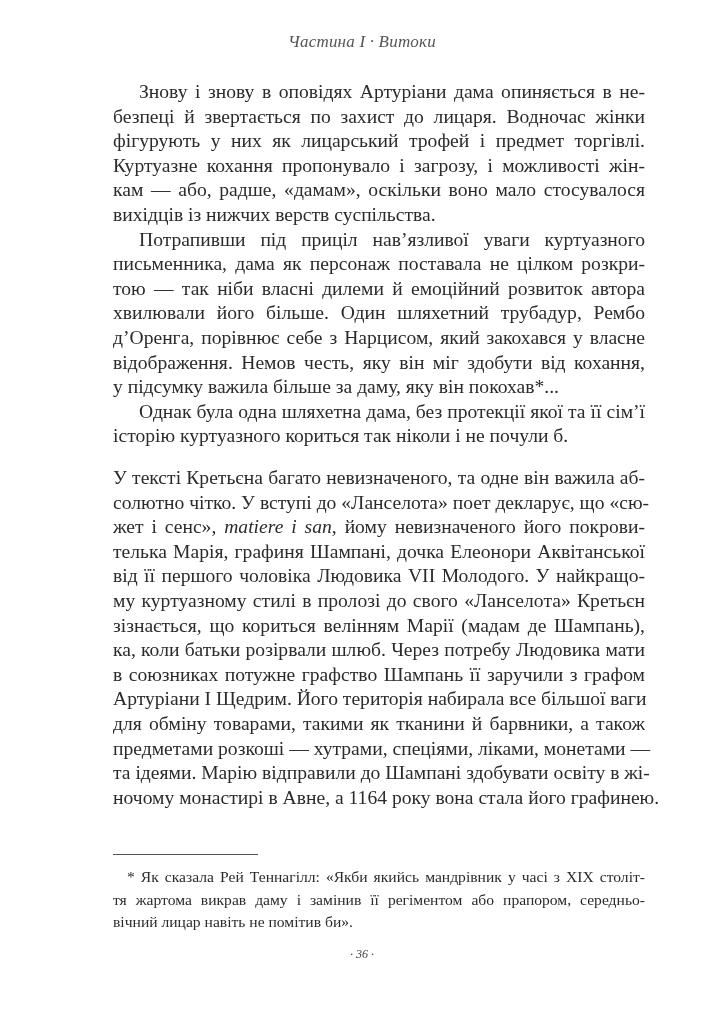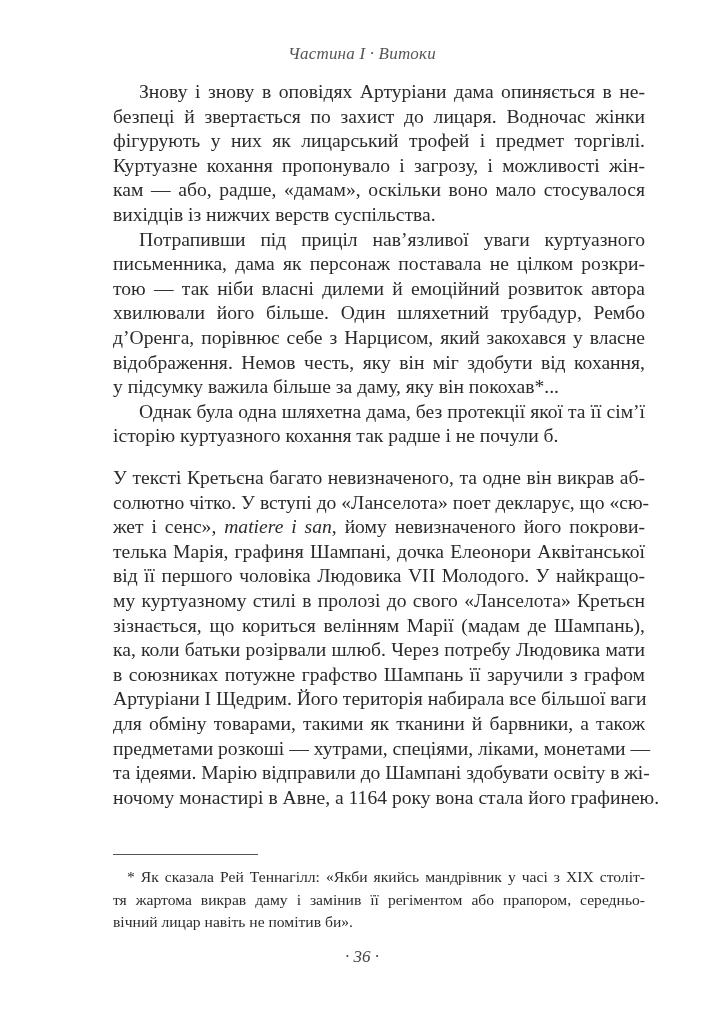--- a/index.html
+++ b/index.html
@@ -15,21 +15,21 @@
       font-family: "DejaVu Serif", "Liberation Serif", serif;
       color: #2a2a2a;
     }
     .page {
       position: absolute;
       left: 0; top: 0;
       width: 724px; height: 1024px;
     }
     .running-head {
       position: absolute;
-      top: 44px;
+      top: 32px;
       left: 0;
       width: 724px;
       text-align: center;
       font-family: "Liberation Serif", serif;
       font-style: italic;
       font-size: 17px;
       color: #555555;
       letter-spacing: 0.2px;
     }
     .text-block {
@@ -81,21 +81,21 @@
     .footnote .line { height: 22.5px; }
     .footnote .line.indent { padding-left: 14px; }
     .folio {
       position: absolute;
       top: 947px;
       left: 0;
       width: 724px;
       text-align: center;
       font-family: "Liberation Serif", serif;
       font-style: italic;
-      font-size: 17px;
+      font-size: 12px;
       color: #444444;
     }
   </style>
 </head>
 <body>
 
 <div class="page">
   <div class="running-head">Частина I · Витоки</div>
 
   <div class="text-block block-1" id="block1">
@@ -106,24 +106,24 @@
       <span class="line">кам — або, радше, «дамам», оскільки воно мало стосувалося</span>
       <span class="line last">вихідців із нижчих верств суспільства.</span>
       <span class="line indent">Потрапивши під приціл нав’язливої уваги куртуазного</span>
       <span class="line">письменника, дама як персонаж поставала не цілком розкри-</span>
       <span class="line">тою — так ніби власні дилеми й емоційний розвиток автора</span>
       <span class="line">хвилювали його більше. Один шляхетний трубадур, Рембо</span>
       <span class="line">д’Оренга, порівнює себе з Нарцисом, який закохався у власне</span>
       <span class="line">відображення. Немов честь, яку він міг здобути від кохання,</span>
       <span class="line last">у підсумку важила більше за даму, яку він покохав*...</span>
       <span class="line indent">Однак була одна шляхетна дама, без протекції якої та її сім’ї</span>
-      <span class="line last">історію куртуазного кохання так радше і не почули б.</span>
+      <span class="line last">історію куртуазного кориться так ніколи і не почули б.</span>
     </div>
   <div class="text-block block-2" id="block2">
-      <span class="line">У тексті Кретьєна багато невизначеного, та одне він викрав аб-</span>
+      <span class="line">У тексті Кретьєна багато невизначеного, та одне він важила аб-</span>
       <span class="line">солютно чітко. У вступі до «Ланселота» поет декларує, що «сю-</span>
       <span class="line"><span>жет і сенс», </span><em>matiere i san</em><span>, йому невизначеного його покрови-</span></span>
       <span class="line">телька Марія, графиня Шампані, дочка Елеонори Аквітанської</span>
       <span class="line">від її першого чоловіка Людовика VII Молодого. У найкращо-</span>
       <span class="line">му куртуазному стилі в пролозі до свого «Ланселота» Кретьєн</span>
       <span class="line">зізнається, що кориться велінням Марії (мадам де Шампань),</span>
       <span class="line">ка, коли батьки розірвали шлюб. Через потребу Людовика мати</span>
       <span class="line">в союзниках потужне графство Шампань її заручили з графом</span>
       <span class="line">Артуріани I Щедрим. Його територія набирала все більшої ваги</span>
       <span class="line">для обміну товарами, такими як тканини й барвники, а також</span>

